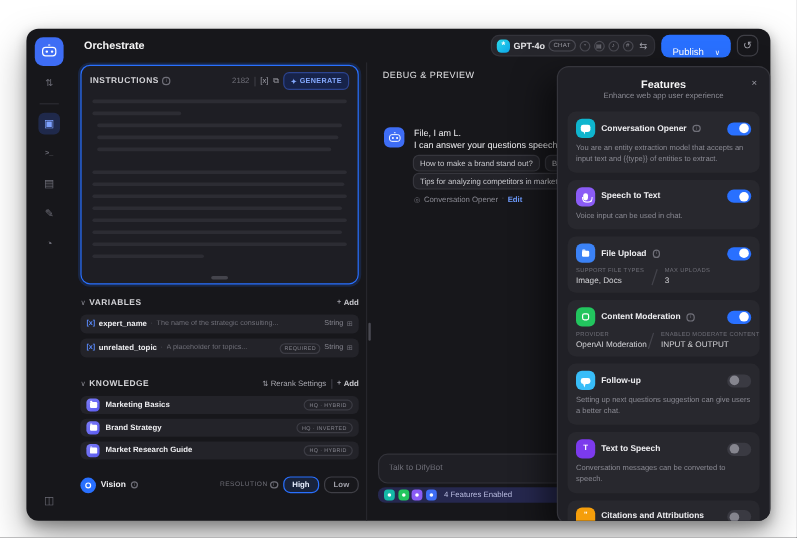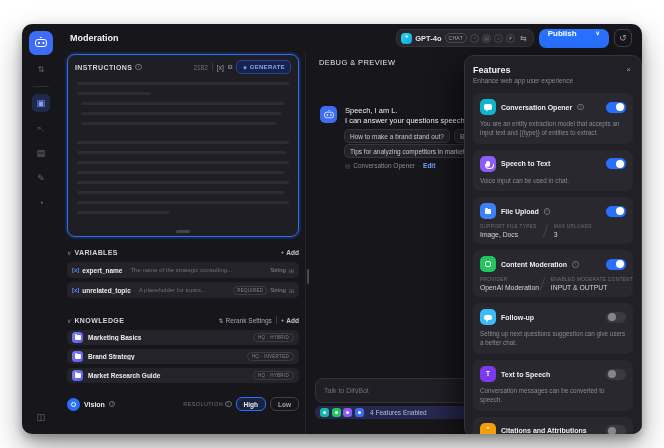--- a/index.html
+++ b/index.html
@@ -25,21 +25,21 @@
   
   .win-header { position:absolute; left:38px; right:0; top:0; height:28px; display:flex; align-items:center; padding:0 10px 0 10px; }
   .win-title { font-size:9px; font-weight:bold; color:#f4f4f5; }
   .header-right { margin-left:auto; display:flex; align-items:center; gap:5px; }
   .model-pill { display:flex; align-items:center; gap:3px; background:#26262c; border:1px solid #33333a; border-radius:7px; height:18px; padding:0 6px 0 4px; }
   .gpt-logo { width:11px; height:11px; border-radius:4px; background:linear-gradient(135deg,#2bd9e8,#0ba5e9); color:#fff; font-size:8px; font-weight:bold; display:flex; align-items:center; justify-content:center; line-height:1; }
   .model-name { font-size:7.5px; font-weight:bold; color:#e4e4e7; }
   .mode-badge { font-size:5px; color:#a1a1aa; border:1px solid #4a4a52; border-radius:6px; padding:1px 3px; letter-spacing:.3px; }
   .cap-ico { width:9px; height:9px; border:1px solid #4a4a52; border-radius:50%; color:#8a8a93; font-size:5px; display:flex; align-items:center; justify-content:center; }
   .tune-ico { color:#a1a1aa; font-size:8px; margin-left:2px; }
-  .publish-btn { display:flex; align-items:flex-start; gap:19px; background:#2970ff; color:#fff; font-size:8px; font-weight:bold; border-radius:7px; height:19px; padding:0 9px; }
+  .publish-btn { display:flex; align-items:flex-end; gap:9px; background:#2970ff; color:#fff; font-size:8px; font-weight:normal; border-radius:7px; height:19px; padding:0 9px; }
   .publish-btn .chev { font-size:6px; }
   .hist-btn { width:18px; height:18px; border:1px solid #3f3f46; border-radius:6px; color:#a1a1aa; font-size:9px; display:flex; align-items:center; justify-content:center; }
 
   
   .config { position:absolute; left:44px; top:28px; width:240px; bottom:0; }
   .inst-card { position:absolute; left:1px; top:2px; width:232px; height:183px; background:#1e1e24; border:1px solid #2970ff;
                border-radius:8px; box-shadow:0 0 0 2px rgba(41,112,255,.18); overflow:hidden; }
   .inst-head { display:flex; align-items:center; padding:5px 7px 4px; gap:3px; }
   .inst-title { font-size:7px; font-weight:bold; color:#d4d4d8; letter-spacing:.4px; }
   .i-ico { width:6.5px; height:6.5px; border:1px solid #6f6f78; border-radius:50%; color:#6f6f78; font-size:4.5px; display:inline-flex; align-items:center; justify-content:center; line-height:1; }
@@ -105,21 +105,21 @@
   .chat-input input { width:100%; height:100%; background:transparent; border:0; outline:none; padding:0 8px; font-size:7px; color:#a1a1aa; font-family:"Liberation Sans",sans-serif; }
   .chat-input input::placeholder { color:#6f6f78; }
   .feat-bar { position:absolute; left:7px; right:8px; top:354px; height:13px; background:#26284f; border-radius:6px; display:flex; align-items:center; padding:0 5px; gap:2.5px; }
   .mini-ico { width:9px; height:9px; border-radius:3px; position:relative; }
   .mini-ico::after { content:''; position:absolute; left:3px; top:3px; width:3px; height:3px; background:#fff; border-radius:50%; }
   .feat-count { font-size:6.5px; color:#b9bce0; margin-left:4px; }
 
   
   .features { position:absolute; left:442px; top:31px; width:178px; height:382px; background:#202026; border:1px solid #35353c;
               border-radius:10px; box-shadow:-10px 10px 26px rgba(0,0,0,.5); overflow:hidden; padding:9px 8px; z-index:5; }
-  .feat-head { position:relative; }
+  .feat-head { position:relative;text-align:center; }
   .feat-title { font-size:9px; font-weight:bold; color:#f4f4f5; }
   .feat-sub { font-size:6.5px; color:#8a8a93; margin-top:2px; }
   .feat-close { position:absolute; right:2px; top:0; font-size:8px; color:#9a9aa3; }
   .fcard { background:#28282e; border-radius:7px; padding:6px 7px 6px; margin-top:6px; }
   .fcard-head { display:flex; align-items:center; gap:5px; }
   .f-ico { width:16px; height:16px; border-radius:5px; display:flex; align-items:center; justify-content:center; color:#fff; flex:none; }
   .f-title { font-size:7px; font-weight:bold; color:#ededf0; white-space:nowrap; }
   .toggle { margin-left:auto; width:20px; height:11px; border-radius:6px; background:#3a3a42; position:relative; flex:none; }
   .toggle::after { content:''; position:absolute; top:1.5px; left:2px; width:8px; height:8px; border-radius:50%; background:#85858e; }
   .toggle.on { background:#2970ff; }
@@ -151,21 +151,21 @@
       <div class="side-divider"></div>
       <div class="side-ico active">▣</div>
       <div class="side-ico term">&gt;_</div>
       <div class="side-ico">▤</div>
       <div class="side-ico">✎</div>
       <div class="side-ico">◔</div>
       <div class="side-ico side-bottom">◫</div>
     </div>
 
     <div class="win-header">
-      <span class="win-title">Moderation</span>
+      <span class="win-title">Orchestrate</span>
       <div class="header-right">
         <div class="model-pill">
           <span class="gpt-logo">*</span>
           <span class="model-name">GPT-4o</span>
           <span class="mode-badge">CHAT</span>
           <span class="cap-ico">◔</span>
           <span class="cap-ico">▤</span>
           <span class="cap-ico">♪</span>
           <span class="cap-ico">#</span>
           <span class="tune-ico">⇆</span>
@@ -298,21 +298,21 @@
     </div>
 
     <div class="v-divider"></div>
     <div class="scroll-handle"></div>
 
     <div class="debug">
       <div class="debug-title">DEBUG &amp; PREVIEW</div>
       <div class="avatar">
           <span class="robot"></span>
         </div>
-      <div class="msg-line" style="top:54px">Speech, I am L.</div>
+      <div class="msg-line" style="top:54px">File, I am L.</div>
       <div class="msg-line" style="top:64px">I can answer your questions speech</div>
       <div class="chip-row" style="top:77px">
         <span class="chip">How to make a brand stand out?</span>
         <span class="chip">Bas</span>
       </div>
       <div class="chip-row" style="top:92px">
         <span class="chip">Tips for analyzing competitors in market</span>
       </div>
       <div class="opener-row" style="top:110px">
         <span class="opener-ico">◎</span>

